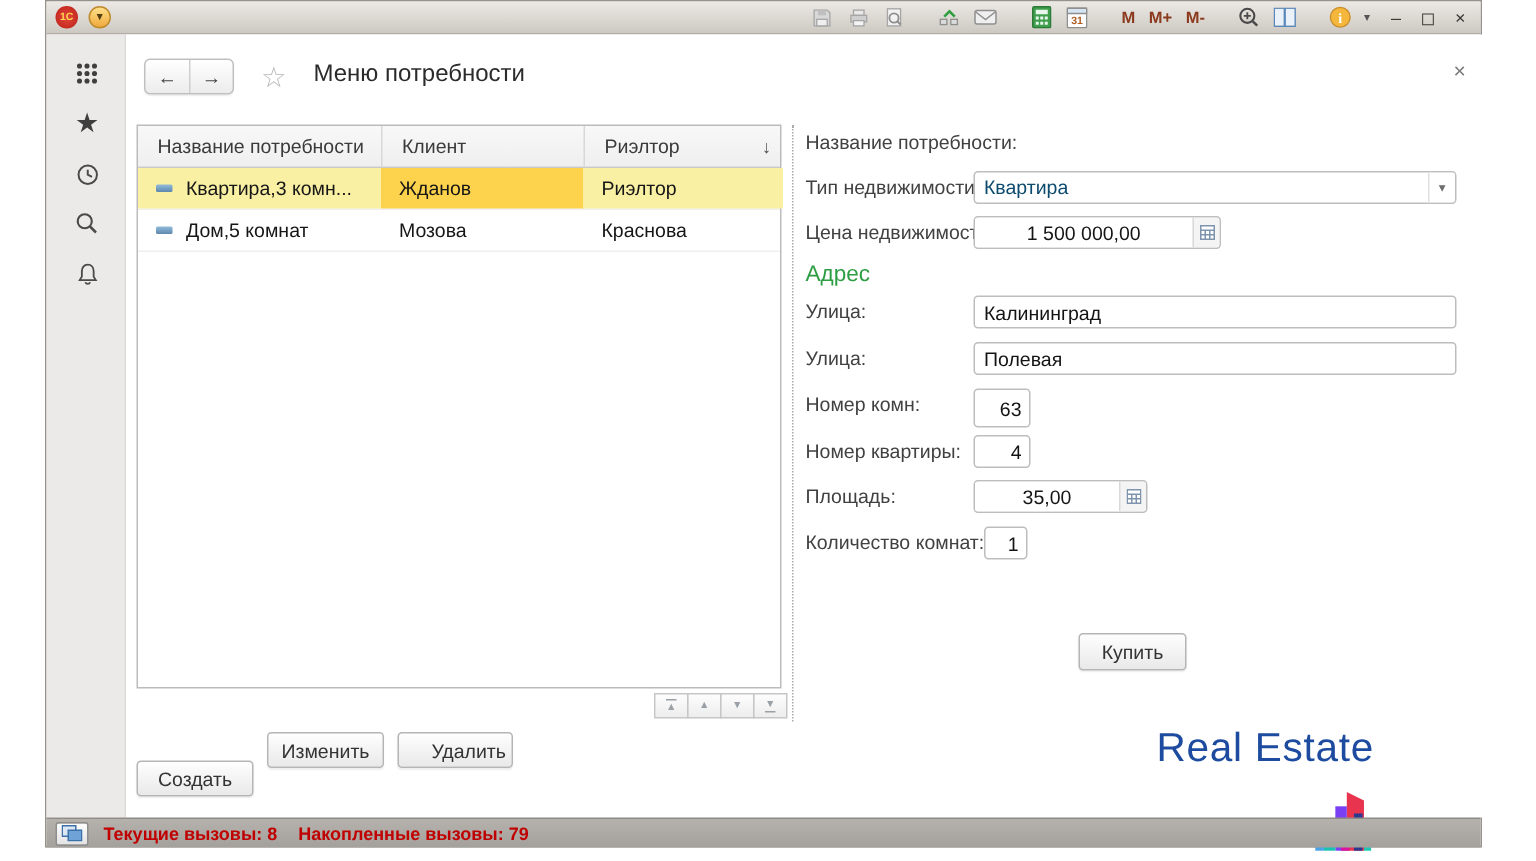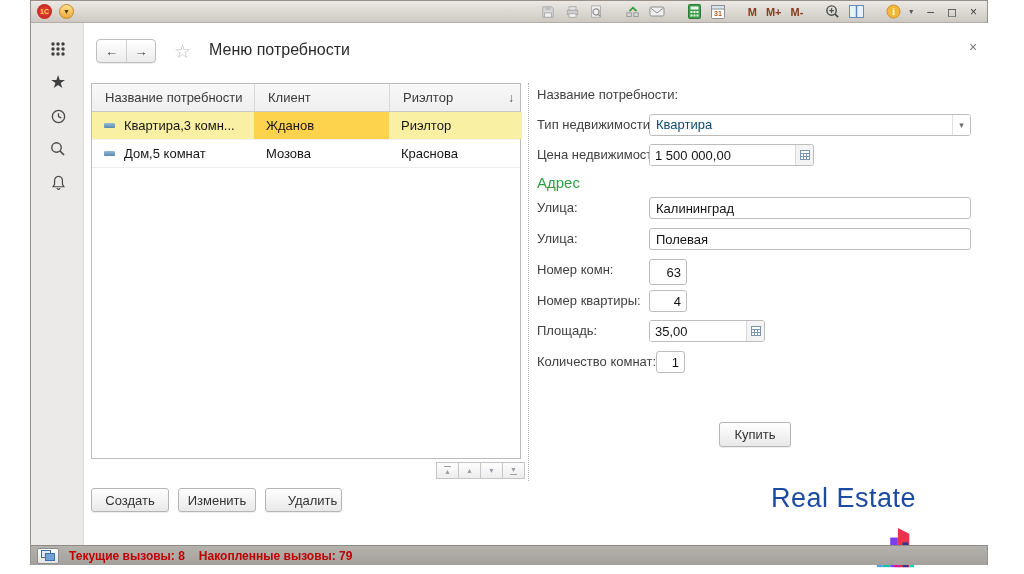--- a/index.html
+++ b/index.html
@@ -62,34 +62,34 @@
   .tn-first .tn-g { border-top:1px solid #9aa0a6; padding-top:1px; }
   .tn-last .tn-g { border-bottom:1px solid #9aa0a6; padding-bottom:1px; }
 
   
   .splitter { position:absolute; left:444px; top:60px; height:398px; width:0; border-left:1px dotted #aaaaaa; }
 
   
   .act-btn { position:absolute; top:465px; height:24px; border:1px solid #b5b5b5; border-radius:3px;
     background:linear-gradient(#fefefe,#e9e9e9); font-size:13px; color:#333; display:flex; align-items:center; justify-content:center;
     box-shadow:0 1px 1px rgba(0,0,0,.07); font-family:"Liberation Sans", sans-serif; }
-  .btn-create { left:7px; width:78px; }
+  .btn-create { left:7px; width:78px;margin-top:19px; }
   .btn-edit { left:94px; width:78px; }
   .btn-delete { left:181px; width:77px;padding-left:18px; }
 
   
   .f-label { position:absolute; left:453px; font-size:13px; color:#414141; line-height:22px; white-space:nowrap; }
   .f-ctl { position:absolute; left:565px; height:22px; }
   .t-input { width:100%; height:22px; border:1px solid #bdbdbd; border-radius:3px; padding:0 6px;
     font:13px "Liberation Sans", sans-serif; color:#141414; background:#fff; }
   .combo { display:flex; width:322px; height:22px; border:1px solid #bdbdbd; border-radius:3px; background:#fff; overflow:hidden; }
   .combo-val { flex:1; font-size:13px; color:#0c4a6e; padding:0 6px; line-height:20px; }
   .combo-btn { width:18px; border-left:1px solid #e0e0e0; display:flex; align-items:center; justify-content:center; color:#6d6d6d; font-size:9px; background:#fff; }
   .numwrap { display:flex; height:22px; border:1px solid #bdbdbd; border-radius:3px; background:#fff; overflow:hidden; }
-  .numwrap input { flex:1; border:0; height:20px; text-align:left; padding:0 5px; font:13px "Liberation Sans", sans-serif; color:#141414; min-width:0; }
+  .numwrap input { flex:1; border:0; height:20px; text-align:center; padding:0 5px; font:13px "Liberation Sans", sans-serif; color:#141414; min-width:0; }
   .calcbtn { width:18px; border-left:1px solid #d9d9d9; background:#f4f4f4; display:flex; align-items:center; justify-content:center; }
   .sect-title { position:absolute; left:453px; top:151px; font-size:15px; color:#2e9e44; }
   .buy-btn { position:absolute; left:635px; top:399px; width:72px; height:25px; border:1px solid #b5b5b5; border-radius:3px;
     background:linear-gradient(#fefefe,#e9e9e9); font-size:13px; color:#333; display:flex; align-items:center; justify-content:center;
     box-shadow:0 1px 1px rgba(0,0,0,.07); }
 
   
   .brand { position:absolute; left:687px; top:462px; display:flex; align-items:flex-end; gap:9px;flex-direction:column; }
   .brand-text { font-size:27px; color:#1d4b9f; letter-spacing:0.5px; line-height:1; padding-bottom:4px; }
 

